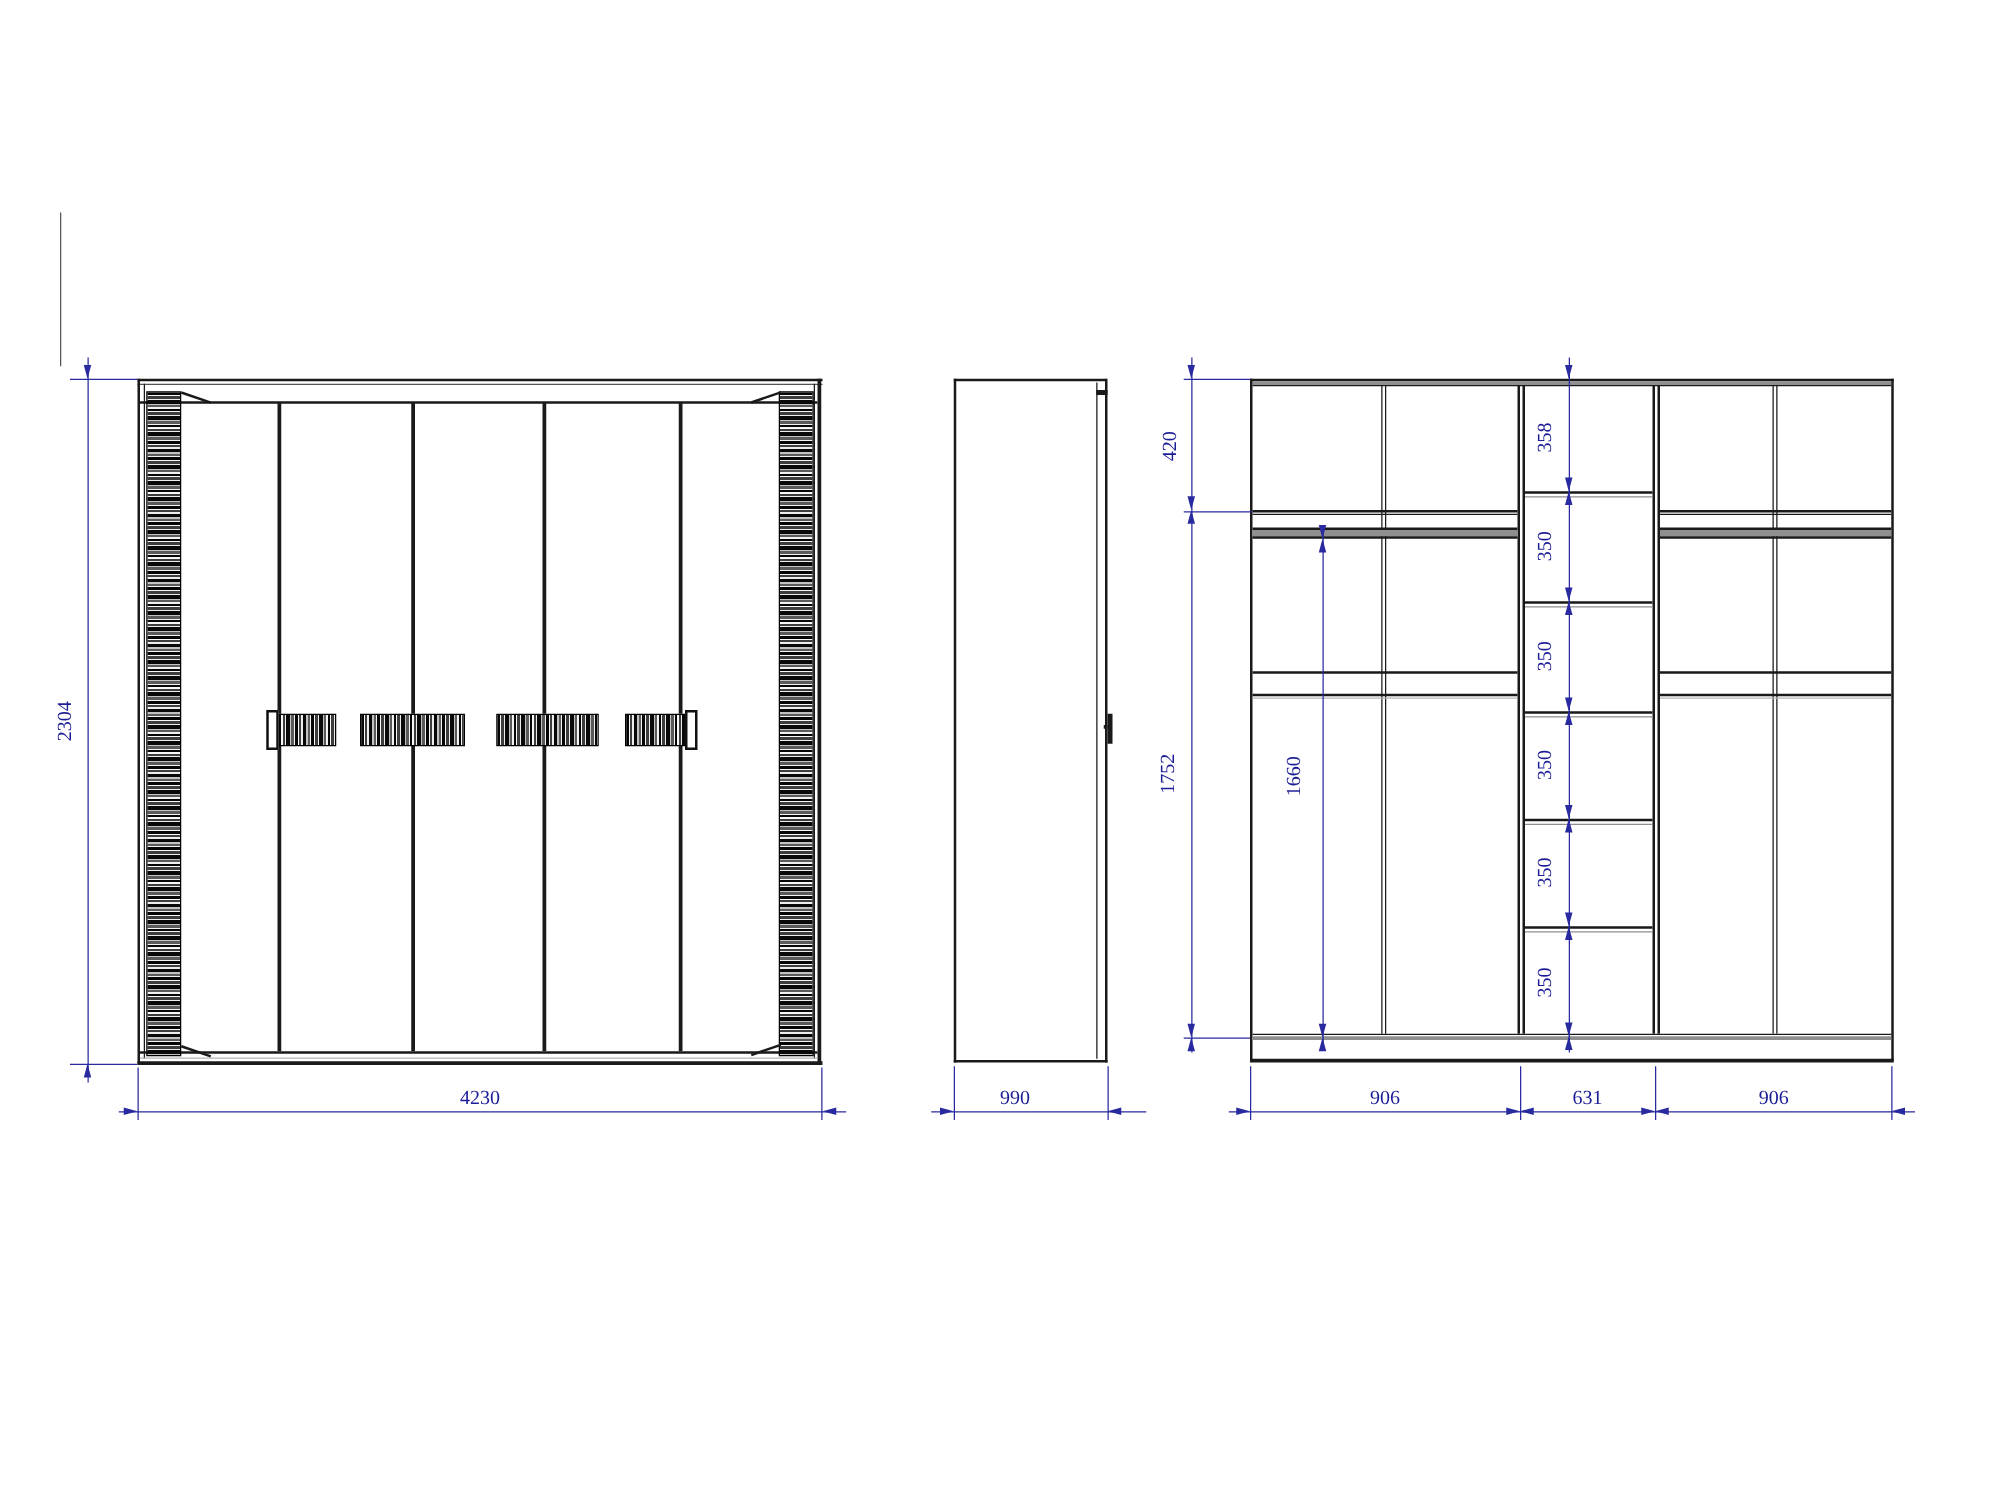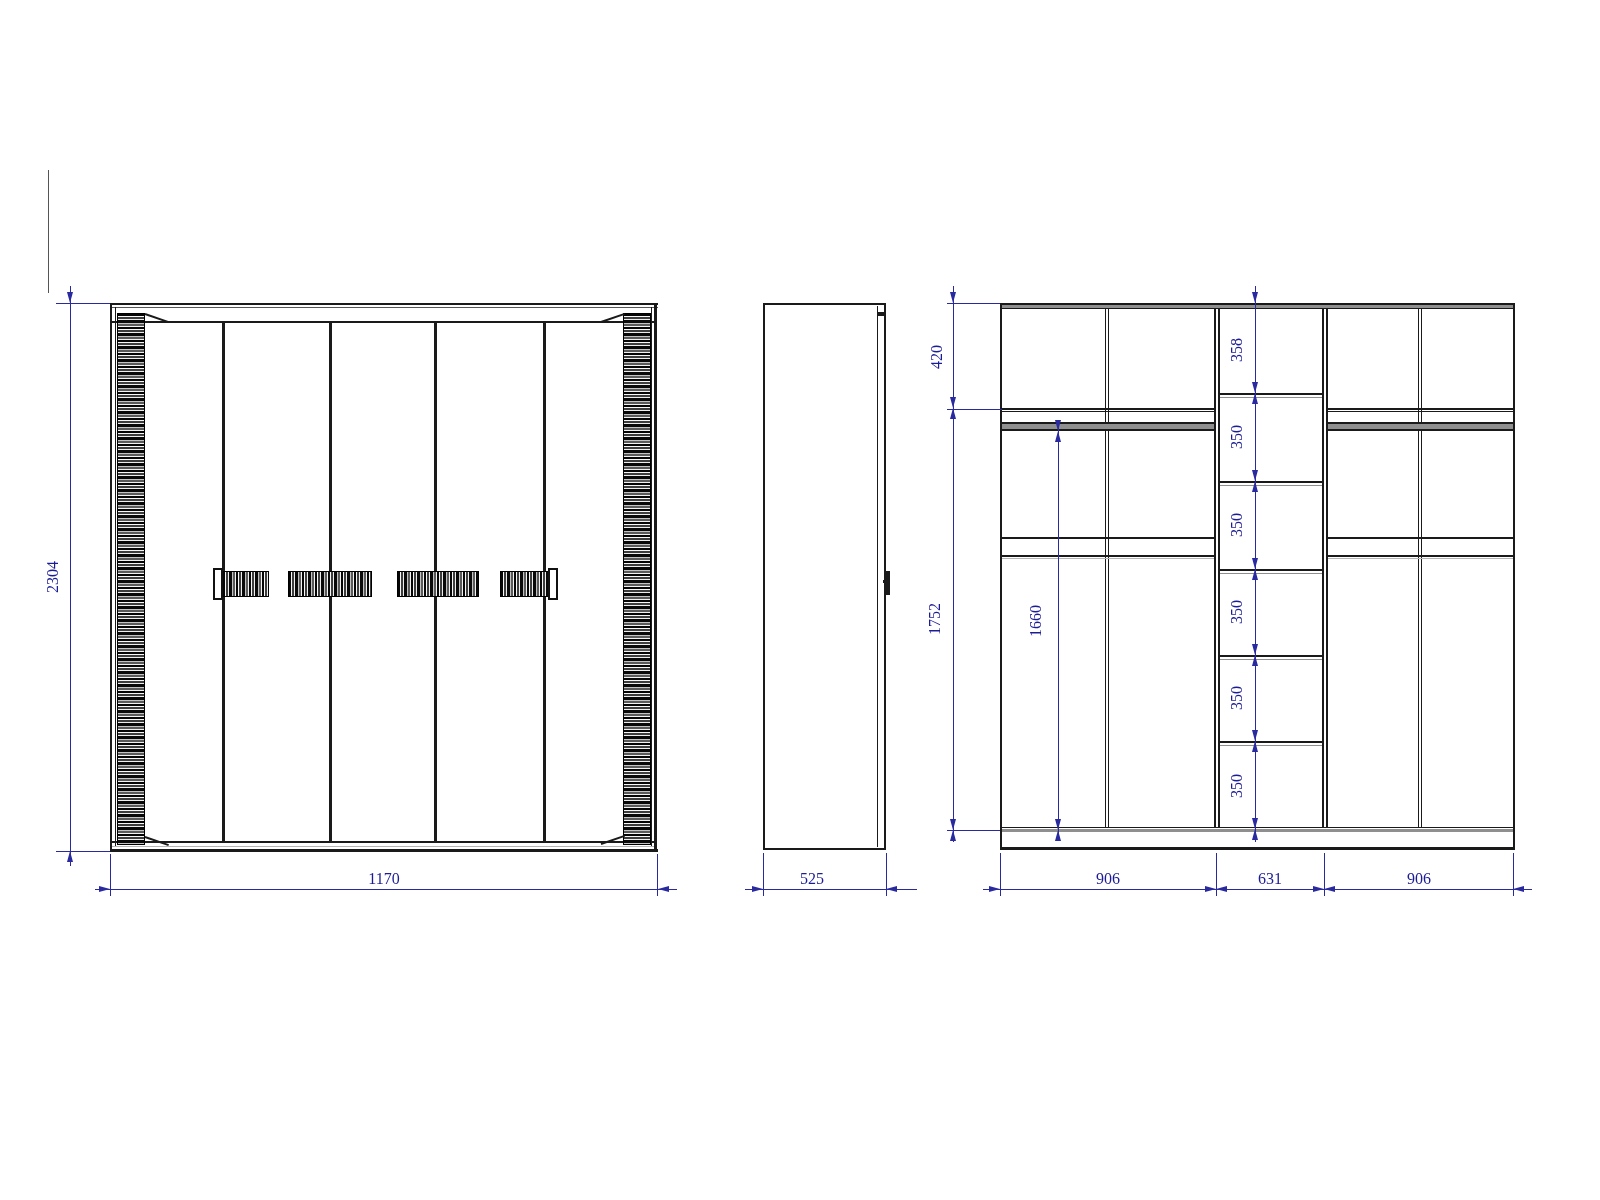--- a/index.html
+++ b/index.html
@@ -70,39 +70,39 @@
     <div class="ar u" style="left:67px;top:851px"></div>
     <div class="h nav" style="left:56px;top:303px;width:54px"></div>
     <div class="h nav" style="left:56px;top:851px;width:54px"></div>
     <div class="dim rot" style="left:31px;top:567px;width:44px;height:20px">2304</div>
 
     <div class="h nav" style="left:95px;top:889px;width:582px"></div>
     <div class="v nav" style="left:110px;top:854px;height:42px"></div>
     <div class="v nav" style="left:657px;top:854px;height:42px"></div>
     <div class="ar r" style="left:99px;top:886px"></div>
     <div class="ar l" style="left:658px;top:886px"></div>
-    <div class="dim" style="left:354px;top:869px;width:60px">1170</div>
+    <div class="dim" style="left:354px;top:869px;width:60px">4230</div>
   </div>
 
   <div>
     <div class="v" style="left:763px;top:303px;width:2px;height:547px"></div>
     <div class="h" style="left:763px;top:303px;width:122px;height:2px"></div>
     <div class="v" style="left:884px;top:303px;width:2px;height:547px"></div>
     <div class="v" style="left:877px;top:306px;width:1px;height:541px"></div>
     <div class="h" style="left:763px;top:848px;width:123px;height:2px"></div>
     <div class="blk" style="left:877px;top:312px;width:9px;height:4px"></div>
     <div class="blk" style="left:886px;top:571px;width:4px;height:24px"></div>
     <div class="blk" style="left:883px;top:580px;width:3px;height:3px"></div>
 
     <div class="v nav" style="left:763px;top:853px;height:43px"></div>
     <div class="v nav" style="left:886px;top:853px;height:43px"></div>
     <div class="h nav" style="left:745px;top:889px;width:172px"></div>
     <div class="ar r" style="left:752px;top:886px"></div>
     <div class="ar l" style="left:886px;top:886px"></div>
-    <div class="dim" style="left:782px;top:869px;width:60px">525</div>
+    <div class="dim" style="left:782px;top:869px;width:60px">990</div>
   </div>
 
   <div>
 
     <div class="h" style="left:1000px;top:303px;width:515px;height:2px"></div>
     <div class="gry" style="left:1002px;top:305px;width:511px;height:3px;position:absolute"></div>
     <div class="h" style="left:1002px;top:308px;width:511px"></div>
     <div class="v" style="left:1000px;top:303px;width:2px;height:546px"></div>
     <div class="v" style="left:1513px;top:303px;width:2px;height:546px"></div>
     <div class="h" style="left:1002px;top:827px;width:511px"></div>

